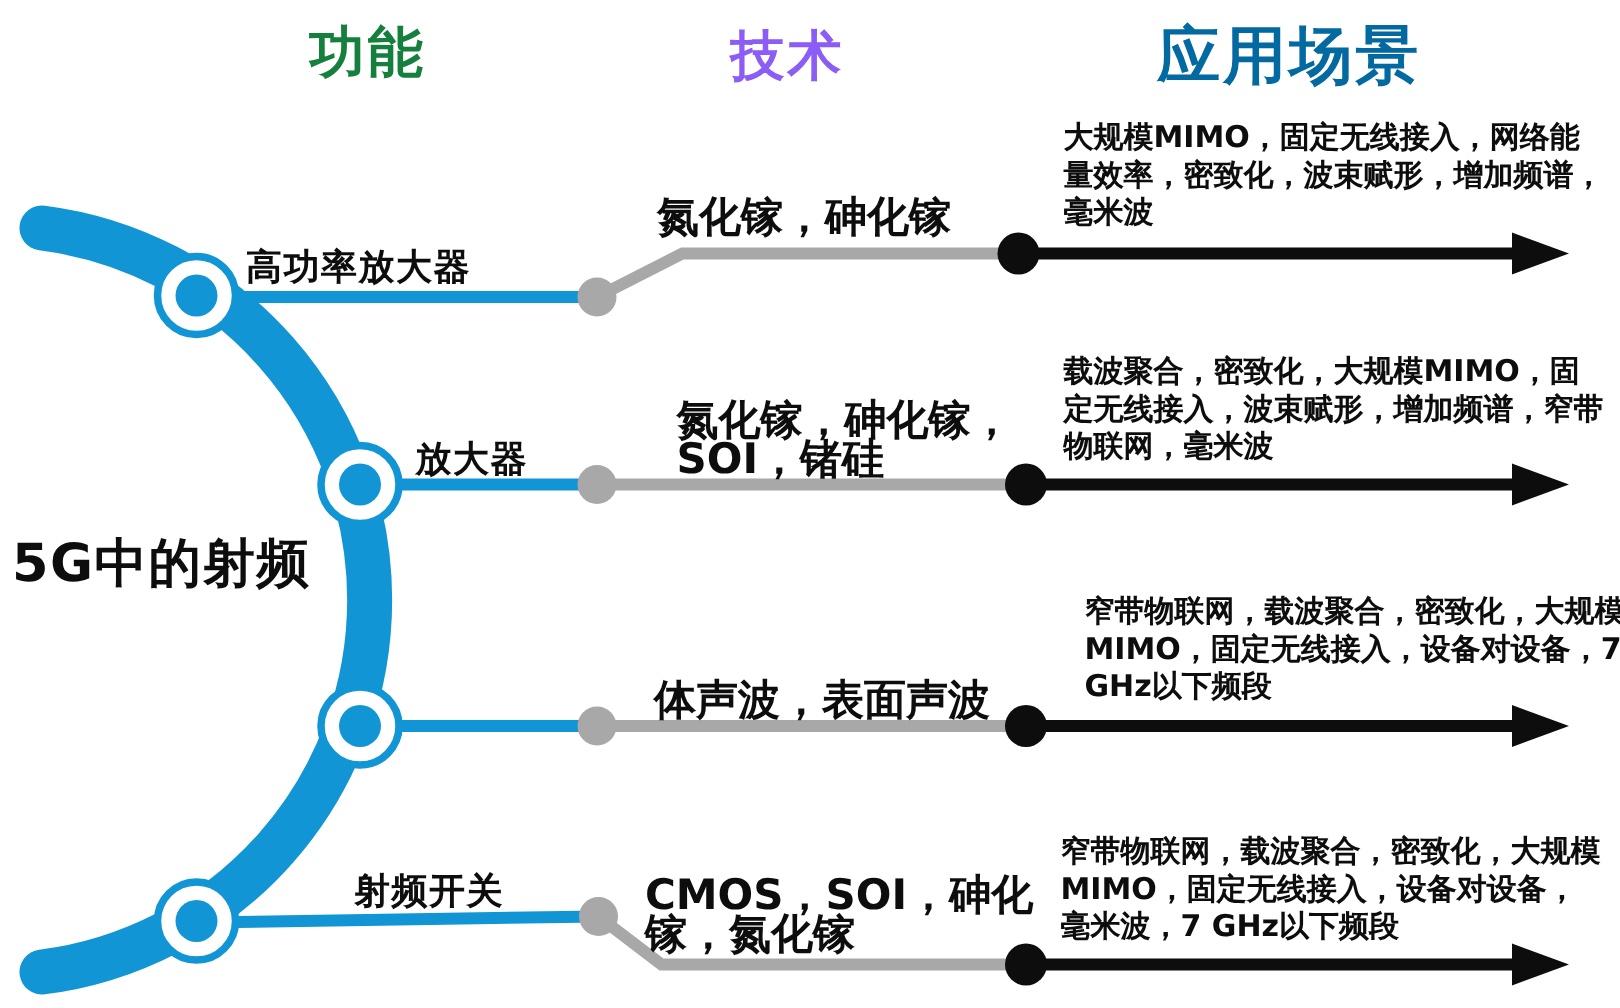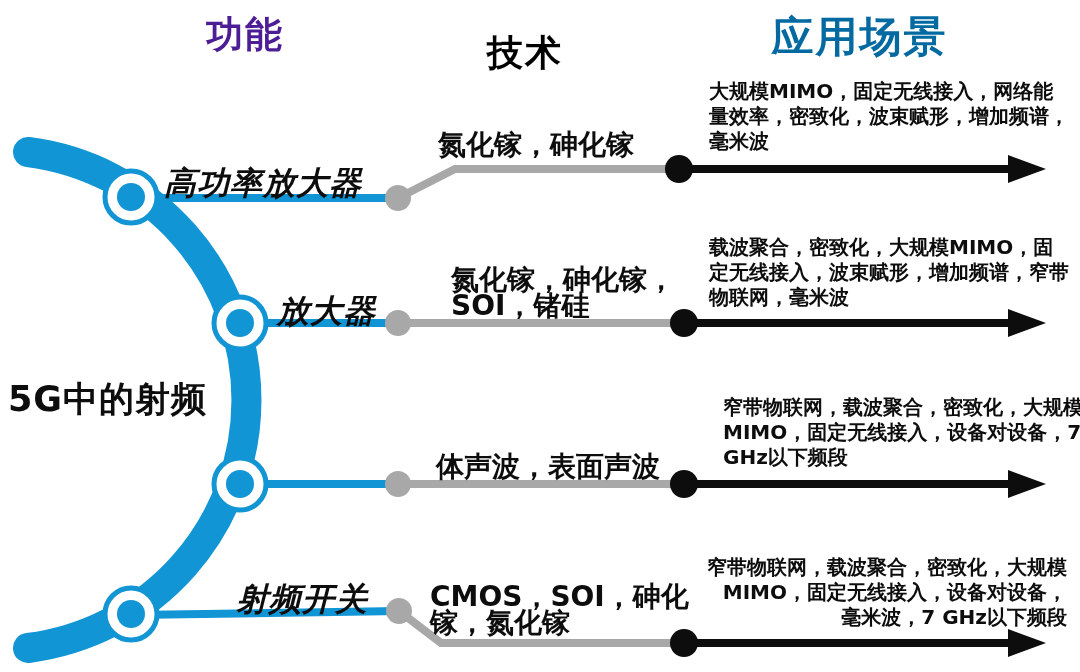--- a/index.html
+++ b/index.html
@@ -9,39 +9,39 @@
     height: 672px;
     background: #ffffff;
     overflow: hidden;
     font-family: "DejaVu Sans", "Liberation Sans", sans-serif;
     font-weight: bold;
     color: #0d0d0d;
   }
   .layer-svg { position: absolute; left: 0; top: 0; }
   .txt { position: absolute; white-space: pre-wrap; }
   .hdr { text-align: center; letter-spacing: 2px; }
-  .hdr-func { left: 170px; top: 10px; width: 150px; font-size: 37px; color: #4c1d95; }
-  .hdr-tech { left: 450px; top: 13px; width: 150px; font-size: 36px; color: #000000; margin-top: 16px; }
+  .hdr-func { left: 170px; top: 10px; width: 150px; font-size: 37px; color: #15803d; }
+  .hdr-tech { left: 450px; top: 13px; width: 150px; font-size: 36px; color: #8b5cf6; }
   .hdr-app  { left: 762px; top: 9px;  width: 195px; font-size: 42px; color: #0369a1; }
-  .root-title { left: 8px; top: 376px; font-size: 35px; letter-spacing: 1px; }
-  .func-label { font-size: 32px; letter-spacing: 1px; font-style: italic; }
+  .root-title { left: 8px; top: 352px; font-size: 35px; letter-spacing: 1px; }
+  .func-label { font-size: 24px; letter-spacing: 1px; }
   .fl-1 { left: 164px; top: 162px; }
   .fl-2 { left: 277px; top: 290px; }
   .fl-3 { left: 274px; top: 451px; }
   .fl-4 { left: 236px; top: 578px; }
   .tech-label { font-size: 28px; line-height: 26px; }
   .tl-1 { left: 438px; top: 132px; }
   .tl-2 { left: 436px; top: 267px; width: 252px; margin-left: 15px; }
   .tl-3 { left: 436px; top: 454px; }
   .tl-4 { left: 430px; top: 584px; width: 262px; }
   .app-text { font-size: 20px; line-height: 25px; width: 360px; }
   .at-1 { left: 709px; top: 79px;  }
   .at-2 { left: 709px; top: 235px; }
   .at-3 { left: 707px; top: 395px; margin-left: 16px; }
-  .at-4 { left: 707px; top: 555px; text-align: right; }
+  .at-4 { left: 707px; top: 555px; }
 </style>
 </head>
 <body>
 
 <div class="canvas">
 
   <svg class="layer-svg" width="1080" height="672" viewBox="0 0 1080 672">
 
     <path d="M 28 152 A 250 250 0 0 1 28 648" fill="none" stroke="#1295d4" stroke-width="30" stroke-linecap="round"></path>
 

